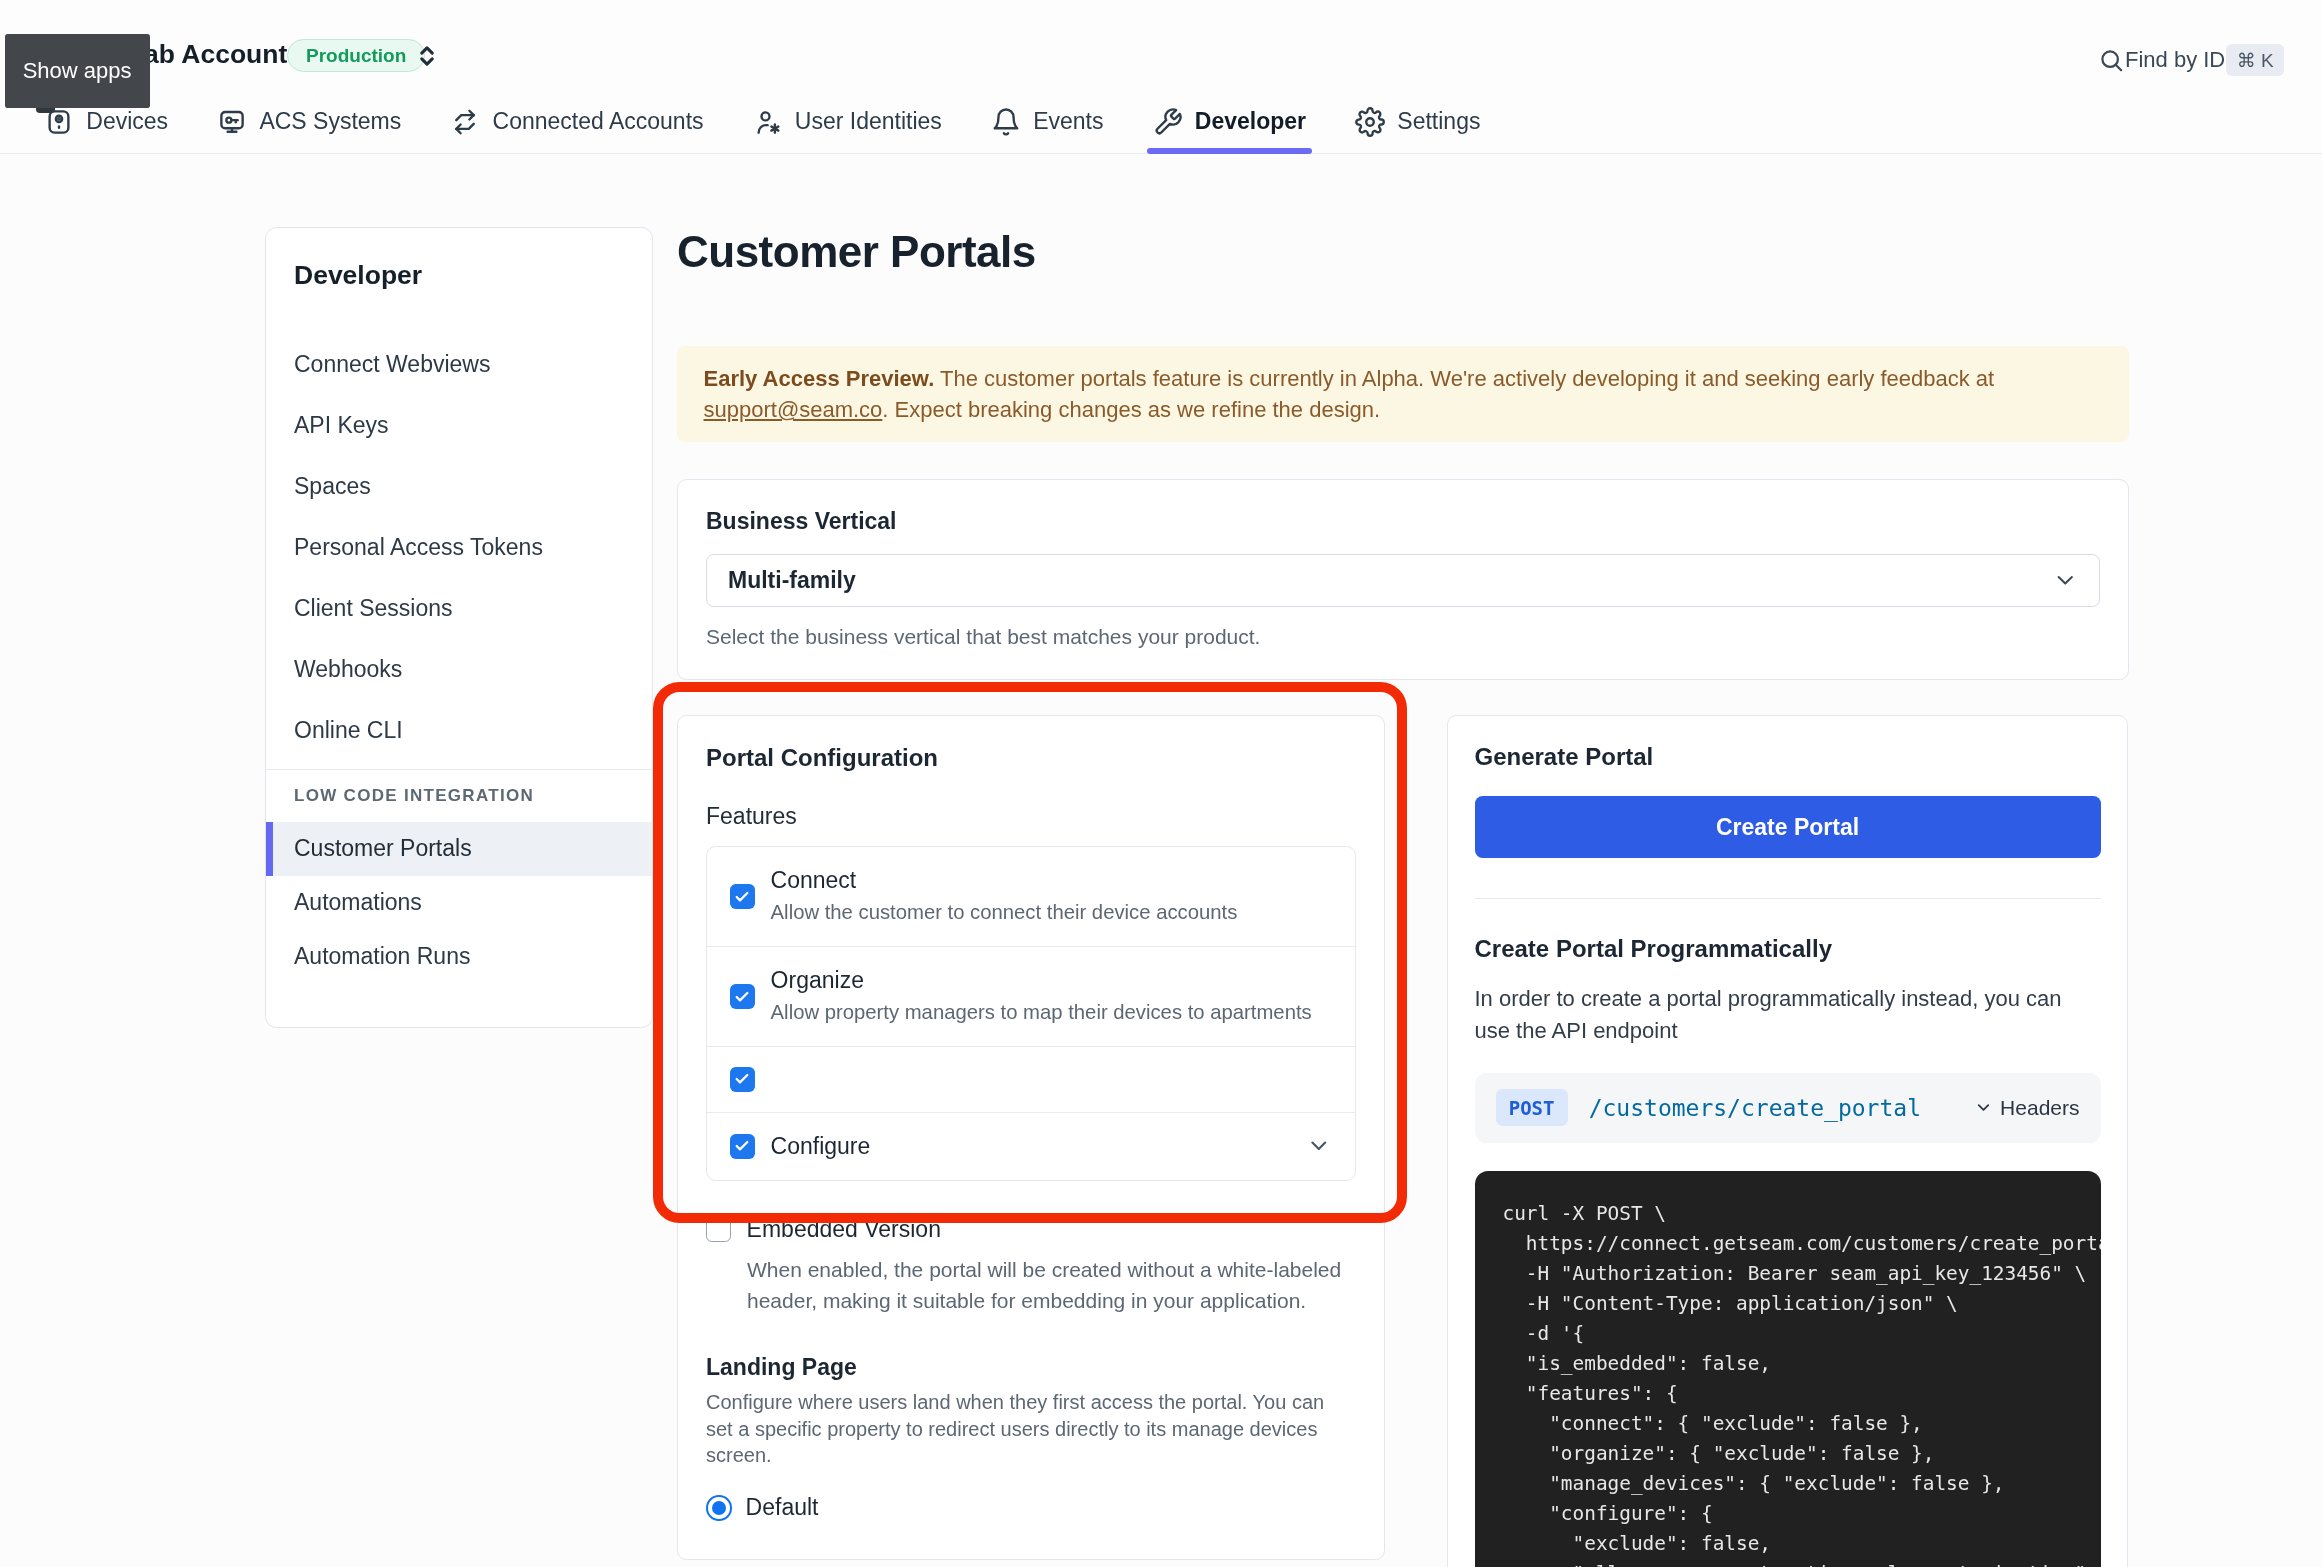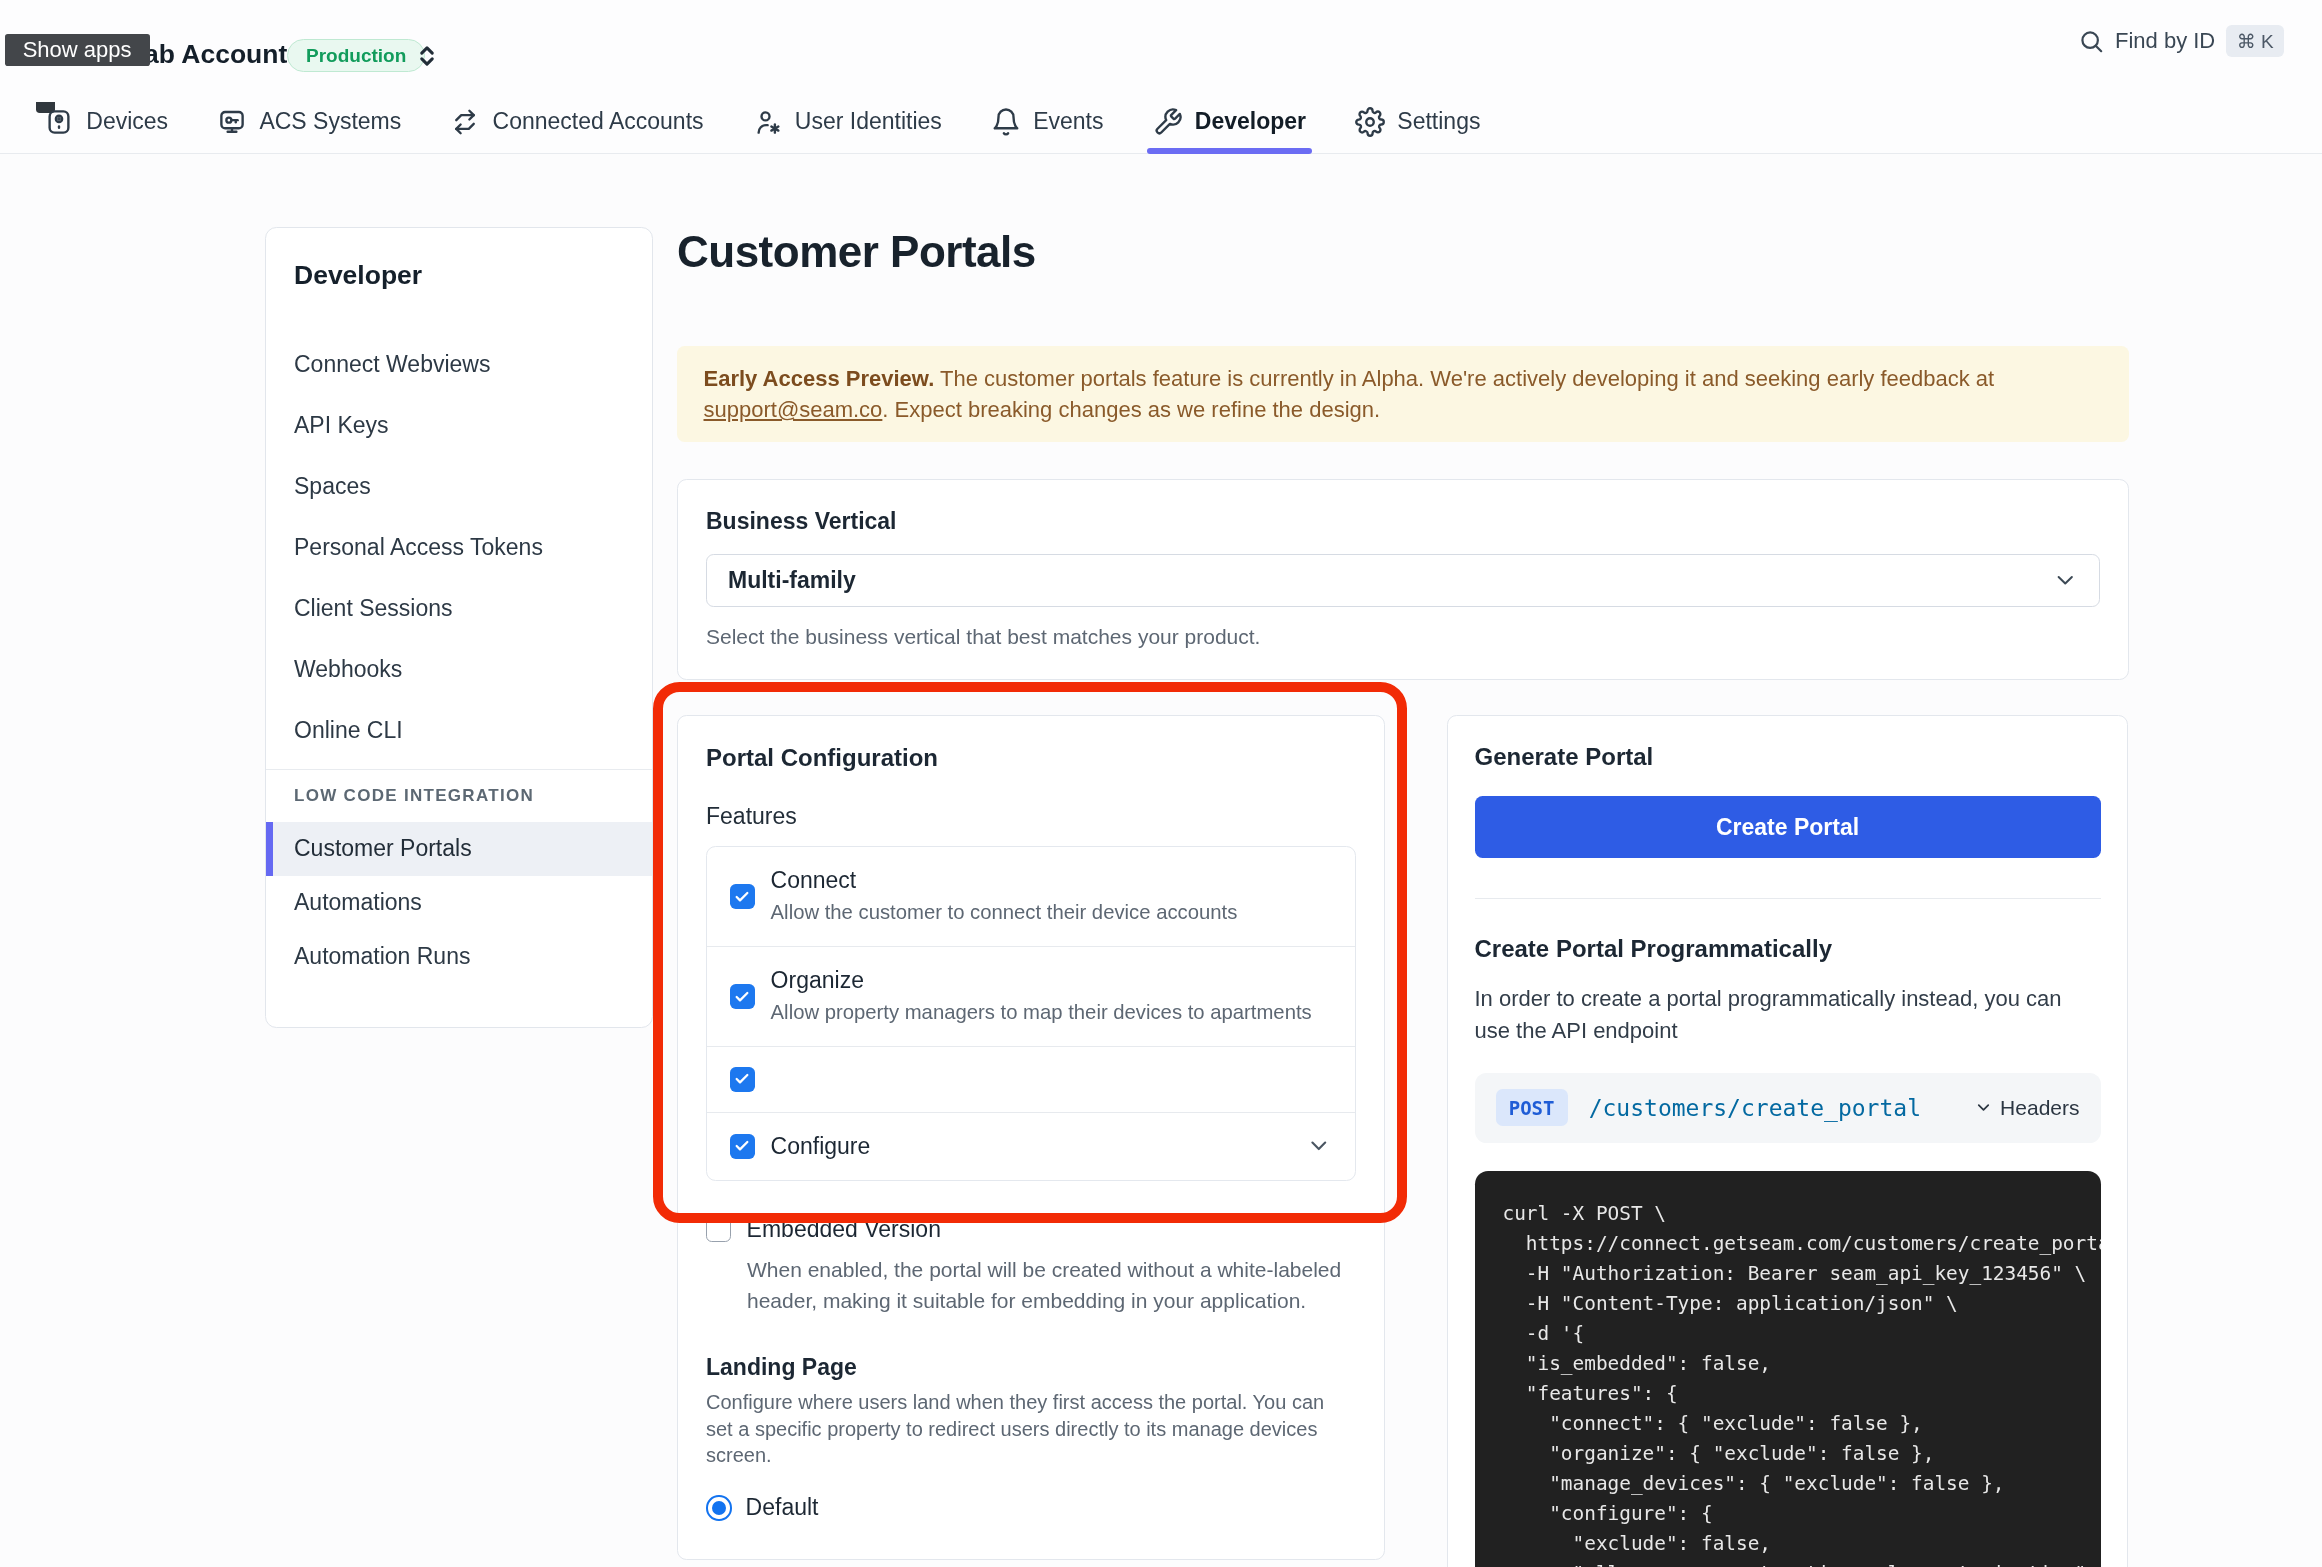--- a/index.html
+++ b/index.html
@@ -10,32 +10,32 @@
     color:#1b2633;
     position:relative;
   }
   svg { display:block; }
 
   
   .topbar { position:absolute; left:0; top:0; width:2322px; height:154px; background:#fdfdfe; }
   .tooltip {
     position:absolute; left:4.7px; top:34px; z-index:40;
     background:#43464a; color:#fff; font-size:22px; font-weight:500;
-    padding:3px 18px; border-radius:2.8px;
+    padding:24px 18px; border-radius:2.8px;
   }
   .logo-fragment { position:absolute; left:36px; top:102px; width:19px; height:11.4px; background:#30373d; border-radius:0 0 3.8px 3.8px; }
   .workspace-title { position:absolute; left:144px; top:39px; font-size:26.5px; font-weight:700; color:#141f2a; }
   .env-badge {
     position:absolute; left:287px; top:39px; height:33px;
     display:flex; align-items:center; padding:0 18px;
     background:#e9f8f0; border:1.9px solid #bfe9d2; border-radius:945px;
     color:#129c5c; font-size:19px; font-weight:700;
   }
   .env-switcher { position:absolute; left:413px; top:42px; color:#222d38; cursor:pointer; }
-  .find-by-id { position:absolute; right:38px; top:25px; display:flex; align-items:center; gap:11px; color:#3a4754; }
+  .find-by-id { position:absolute; right:38px; top:44px; display:flex; align-items:center; gap:1px; color:#3a4754; }
   .find-by-id .find-label { font-size:22px; }
   .kbd-badge {
     background:#e8ecf2; border-radius:5.7px; padding:4.7px 10.4px;
     font-size:19px; color:#4c5866;
   }
 
   
   .tabs {
     position:absolute; left:0; top:90px; width:2322px; height:64px;
     border-bottom:0.9px solid #e8ebef;

